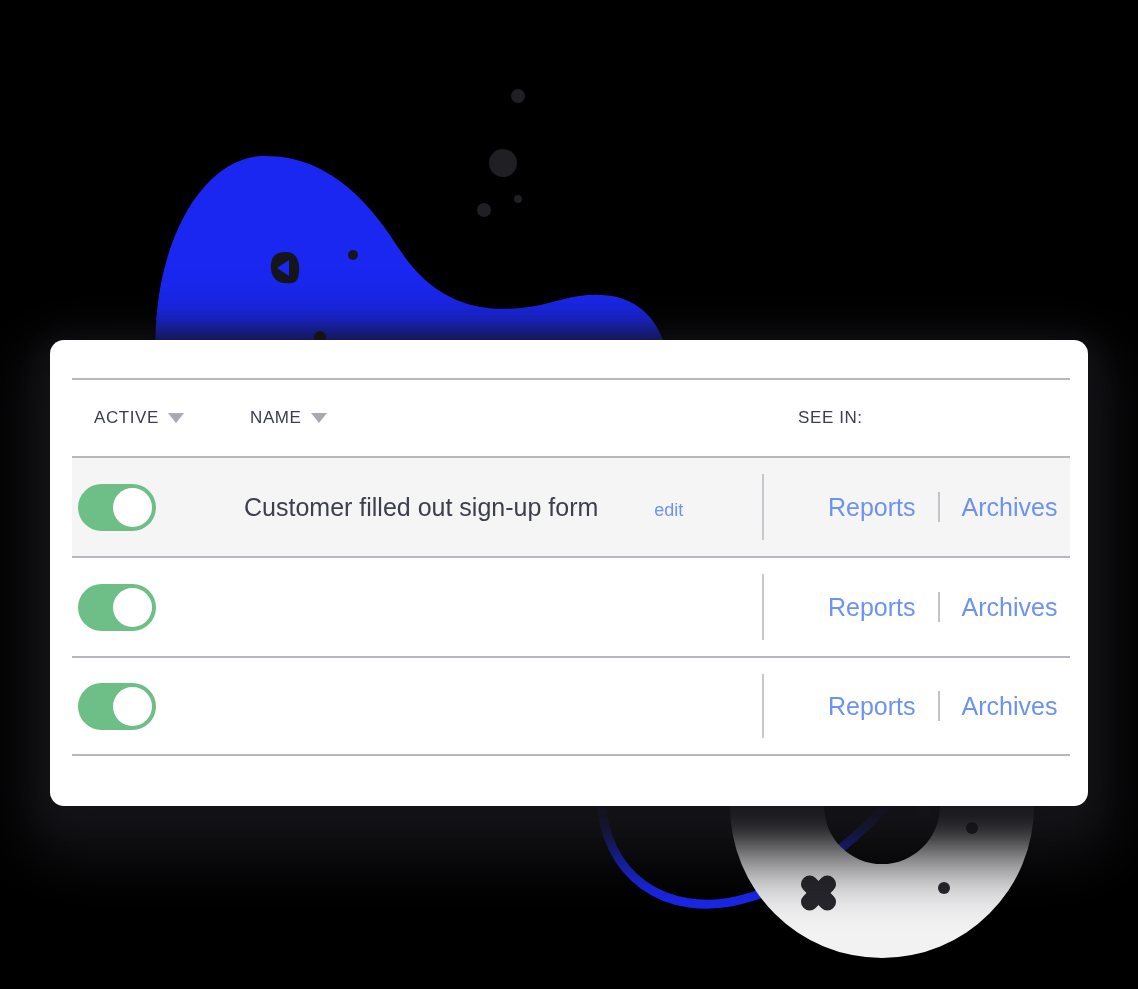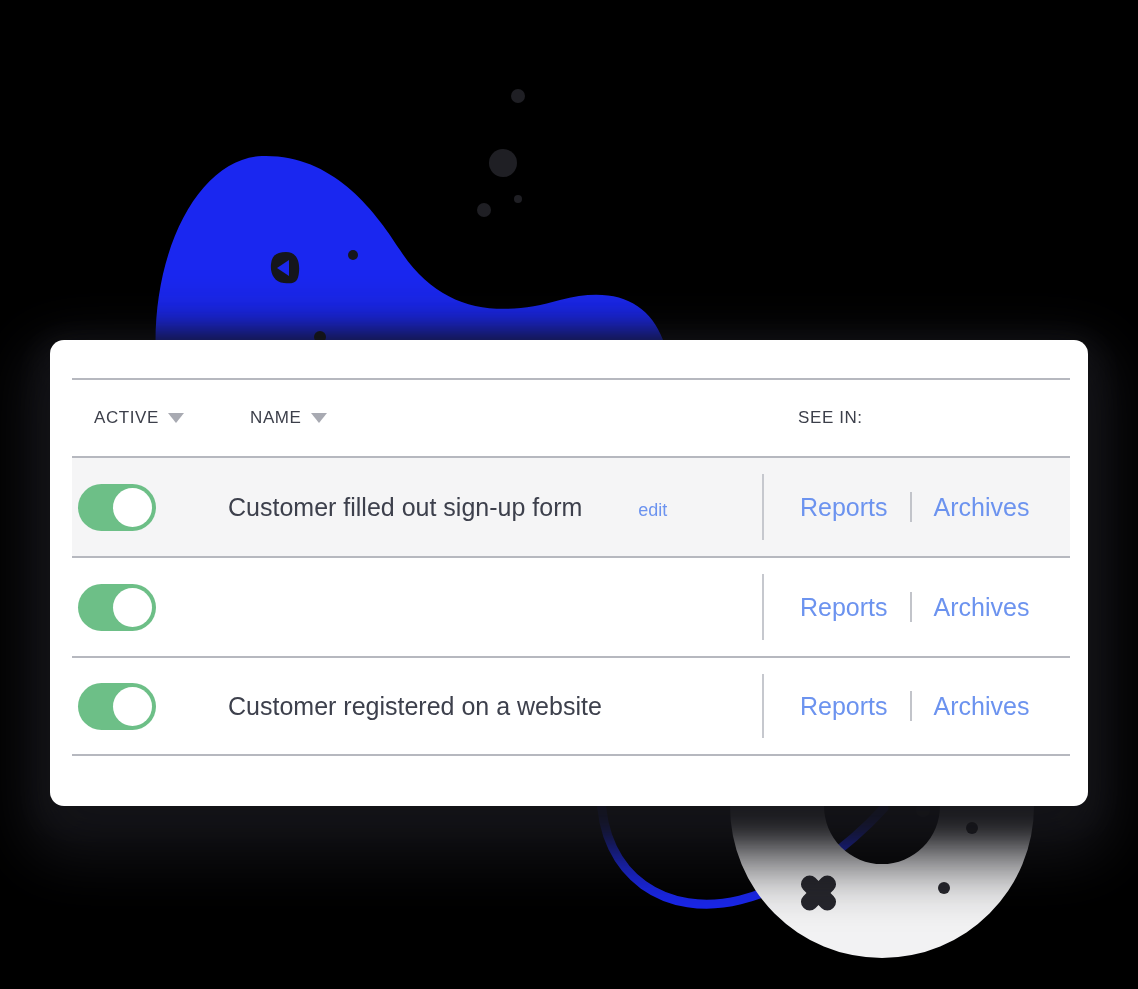--- a/index.html
+++ b/index.html
@@ -139,20 +139,21 @@
     border-radius: 50%;
     background: #ffffff;
   }
 
   .cell-name {
     flex: 1 1 auto;
     display: flex;
     align-items: baseline;
     gap: 0;
     min-width: 0;
+    margin-left: 16px;
   }
 
   .row-title {
     font-size: 25px;
     color: #3d404c;
     font-weight: 400;
     white-space: nowrap;
   }
 
   .edit-link {
@@ -163,20 +164,21 @@
     white-space: nowrap;
   }
 
   .cell-seein {
     position: absolute;
     left: 690px;
     top: 0;
     bottom: 0;
     display: flex;
     align-items: center;
+    gap: 28px;
   }
 
   .vrule-tall {
     width: 2px;
     align-self: stretch;
     margin: 16px 0;
     background: #c6c8ce;
   }
 
   .links {
@@ -323,23 +325,20 @@
             </div>
           </div>
         </div>
 
         <div class="row">
           <div class="cell-toggle">
             <div class="toggle">
               <div class="knob"></div>
             </div>
           </div>
-          <div class="cell-name">
-            <span class="row-title">Customer registered on a website</span>
-          </div>
           <div class="cell-seein">
             <div class="vrule-tall"></div>
             <div class="links">
               <span class="see-link">Reports</span>
               <span class="vrule-small"></span>
               <span class="see-link">Archives</span>
             </div>
           </div>
         </div>
 

